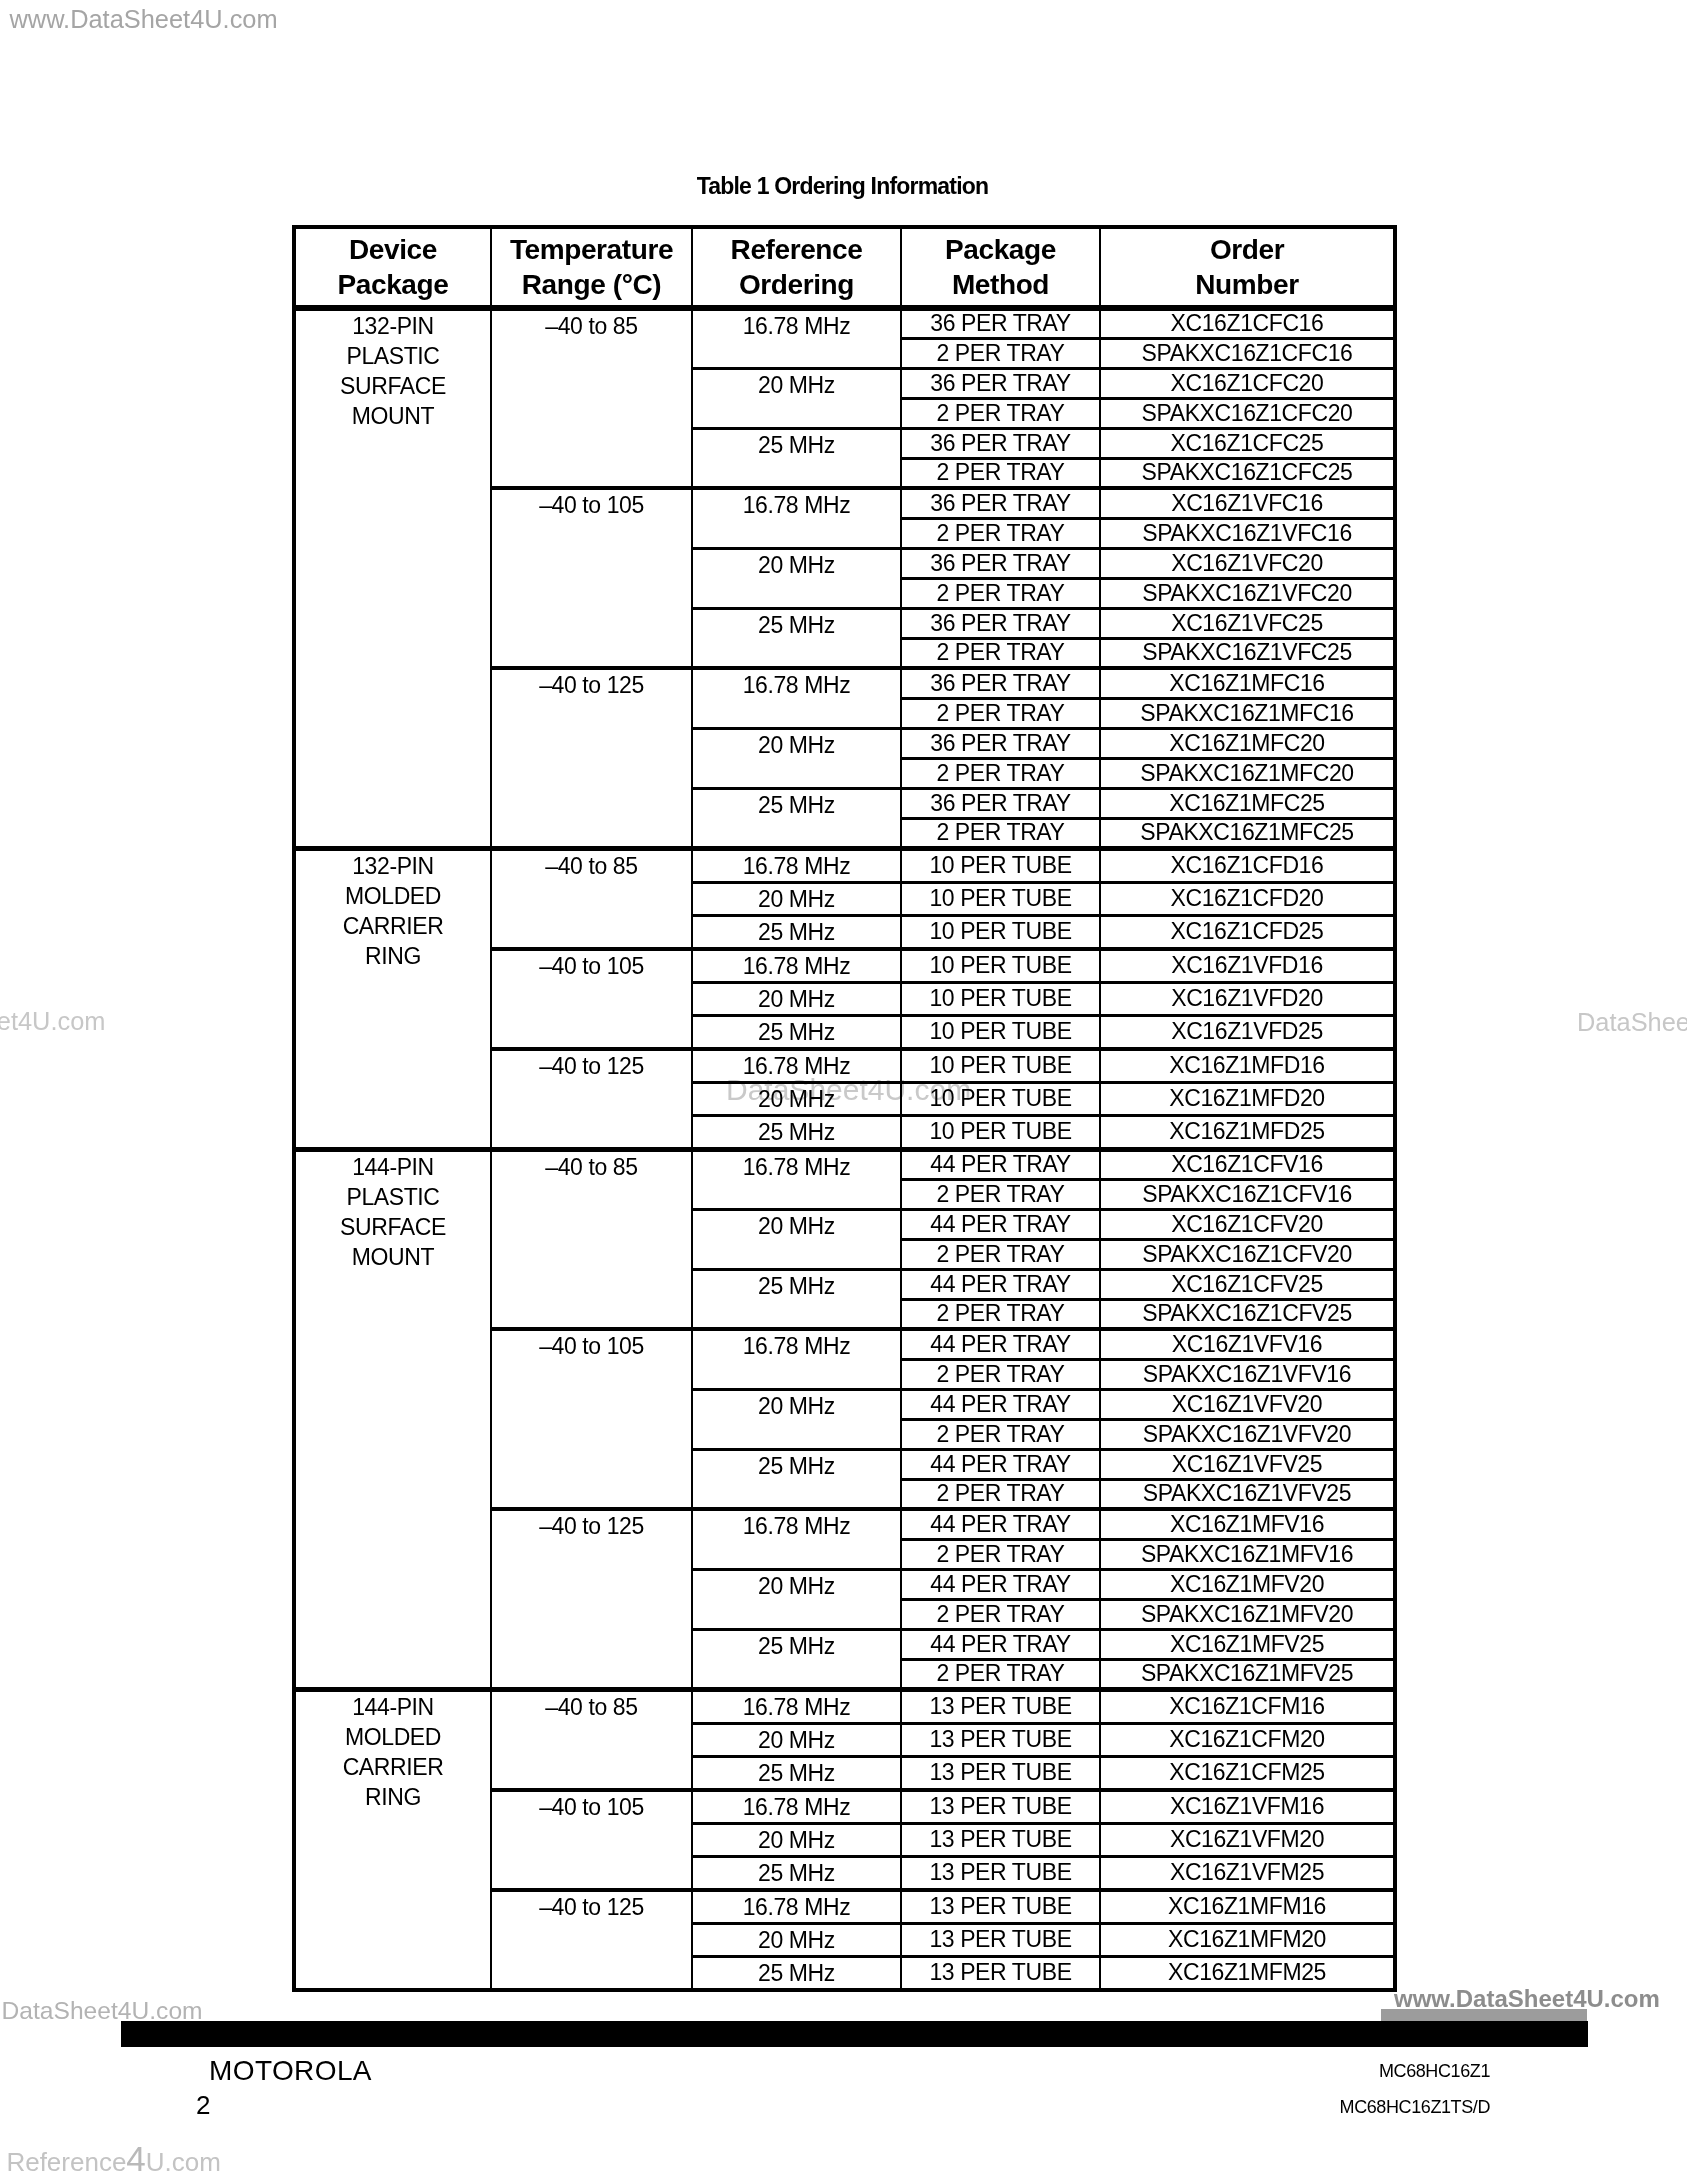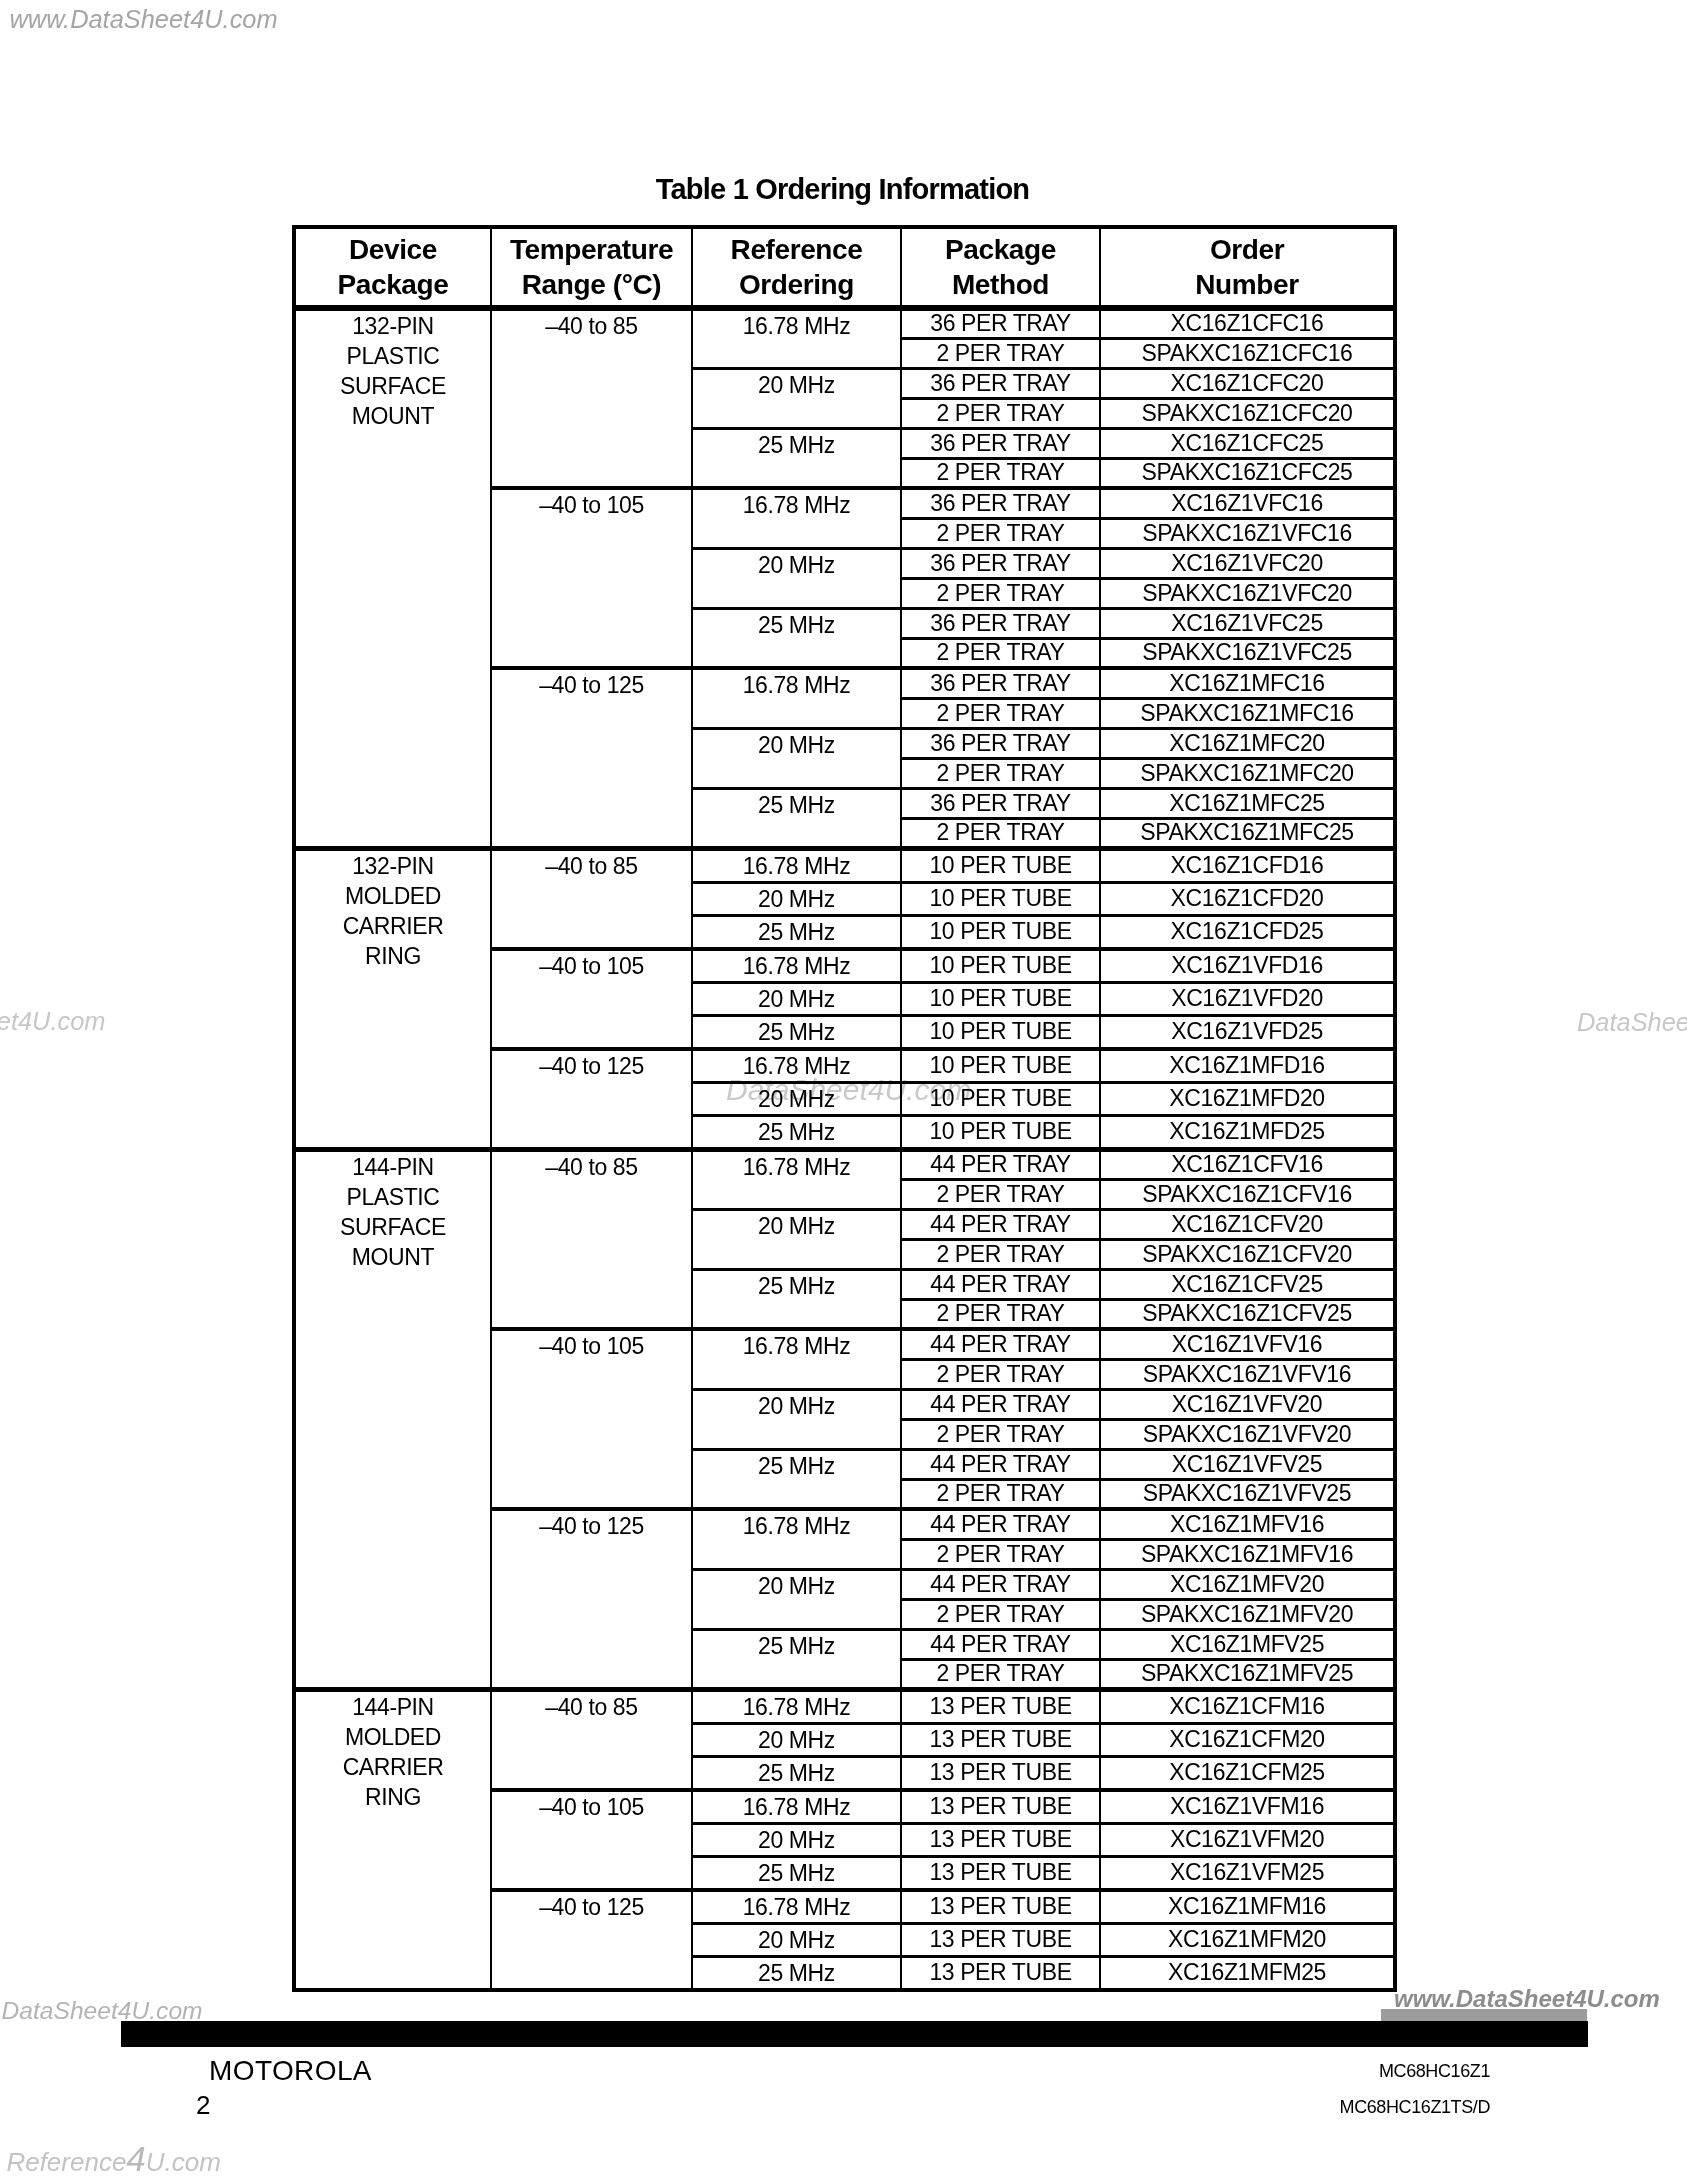--- a/index.html
+++ b/index.html
@@ -4,33 +4,33 @@
 <style>
   html,body{margin:0;padding:0;background:#777;}
   #page{
     position:relative;
     width:1687px;height:2183px;
     background:#ffffff;
     overflow:hidden;
     font-family:"Liberation Sans", sans-serif;
     color:#000;
   }
-  .wm{ position:absolute; color:#b9b9b9; white-space:nowrap;font-style:italic; }
+  .wm{ position:absolute; color:#b9b9b9; white-space:nowrap; }
   .wm-top-left{ left:9.5px; top:4.8px; font-size:25.4px; color:#a5a5a5; }
   .wm-mid-left{ left:-3.2px; top:1007px; font-size:25.4px; color:#c7c7c7; }
   .wm-mid-right{ left:1577px; top:1008px; font-size:25.4px; color:#c7c7c7; }
   .wm-table{ left:726px; top:1073px; font-size:30px; color:#c9c9c9; z-index:0; }
   .wm-footer-left{ left:1.6px; top:1997px; font-size:24.6px; color:#b3b3b3; }
   .wm-footer-right{ left:1394px; top:1985px; font-size:24px; font-weight:bold; color:#8d8d8d; z-index:3; }
   .wm-bottom-left{ left:6.4px; top:2139px; font-size:26px; color:#c3c3c3; }
   .wm-bottom-left .big4{ font-size:35px; color:#b9b9b9; }
 
   .doc-title{
     position:absolute; left:292px; top:173px; width:1101px;
-    text-align:center; font-size:29px; font-weight:bold; letter-spacing:-0.8px;
+    text-align:center; font-size:23px; font-weight:bold; letter-spacing:-0.8px;
   }
 
   table.order{
     position:absolute; left:292px; top:225px;
     border-collapse:collapse; table-layout:fixed;
     width:1101px; z-index:1; background:transparent;
   }
   table.order th, table.order td{
     border:2.4px solid #000;
     border-top-width:3.2px; border-bottom-width:3.2px;

